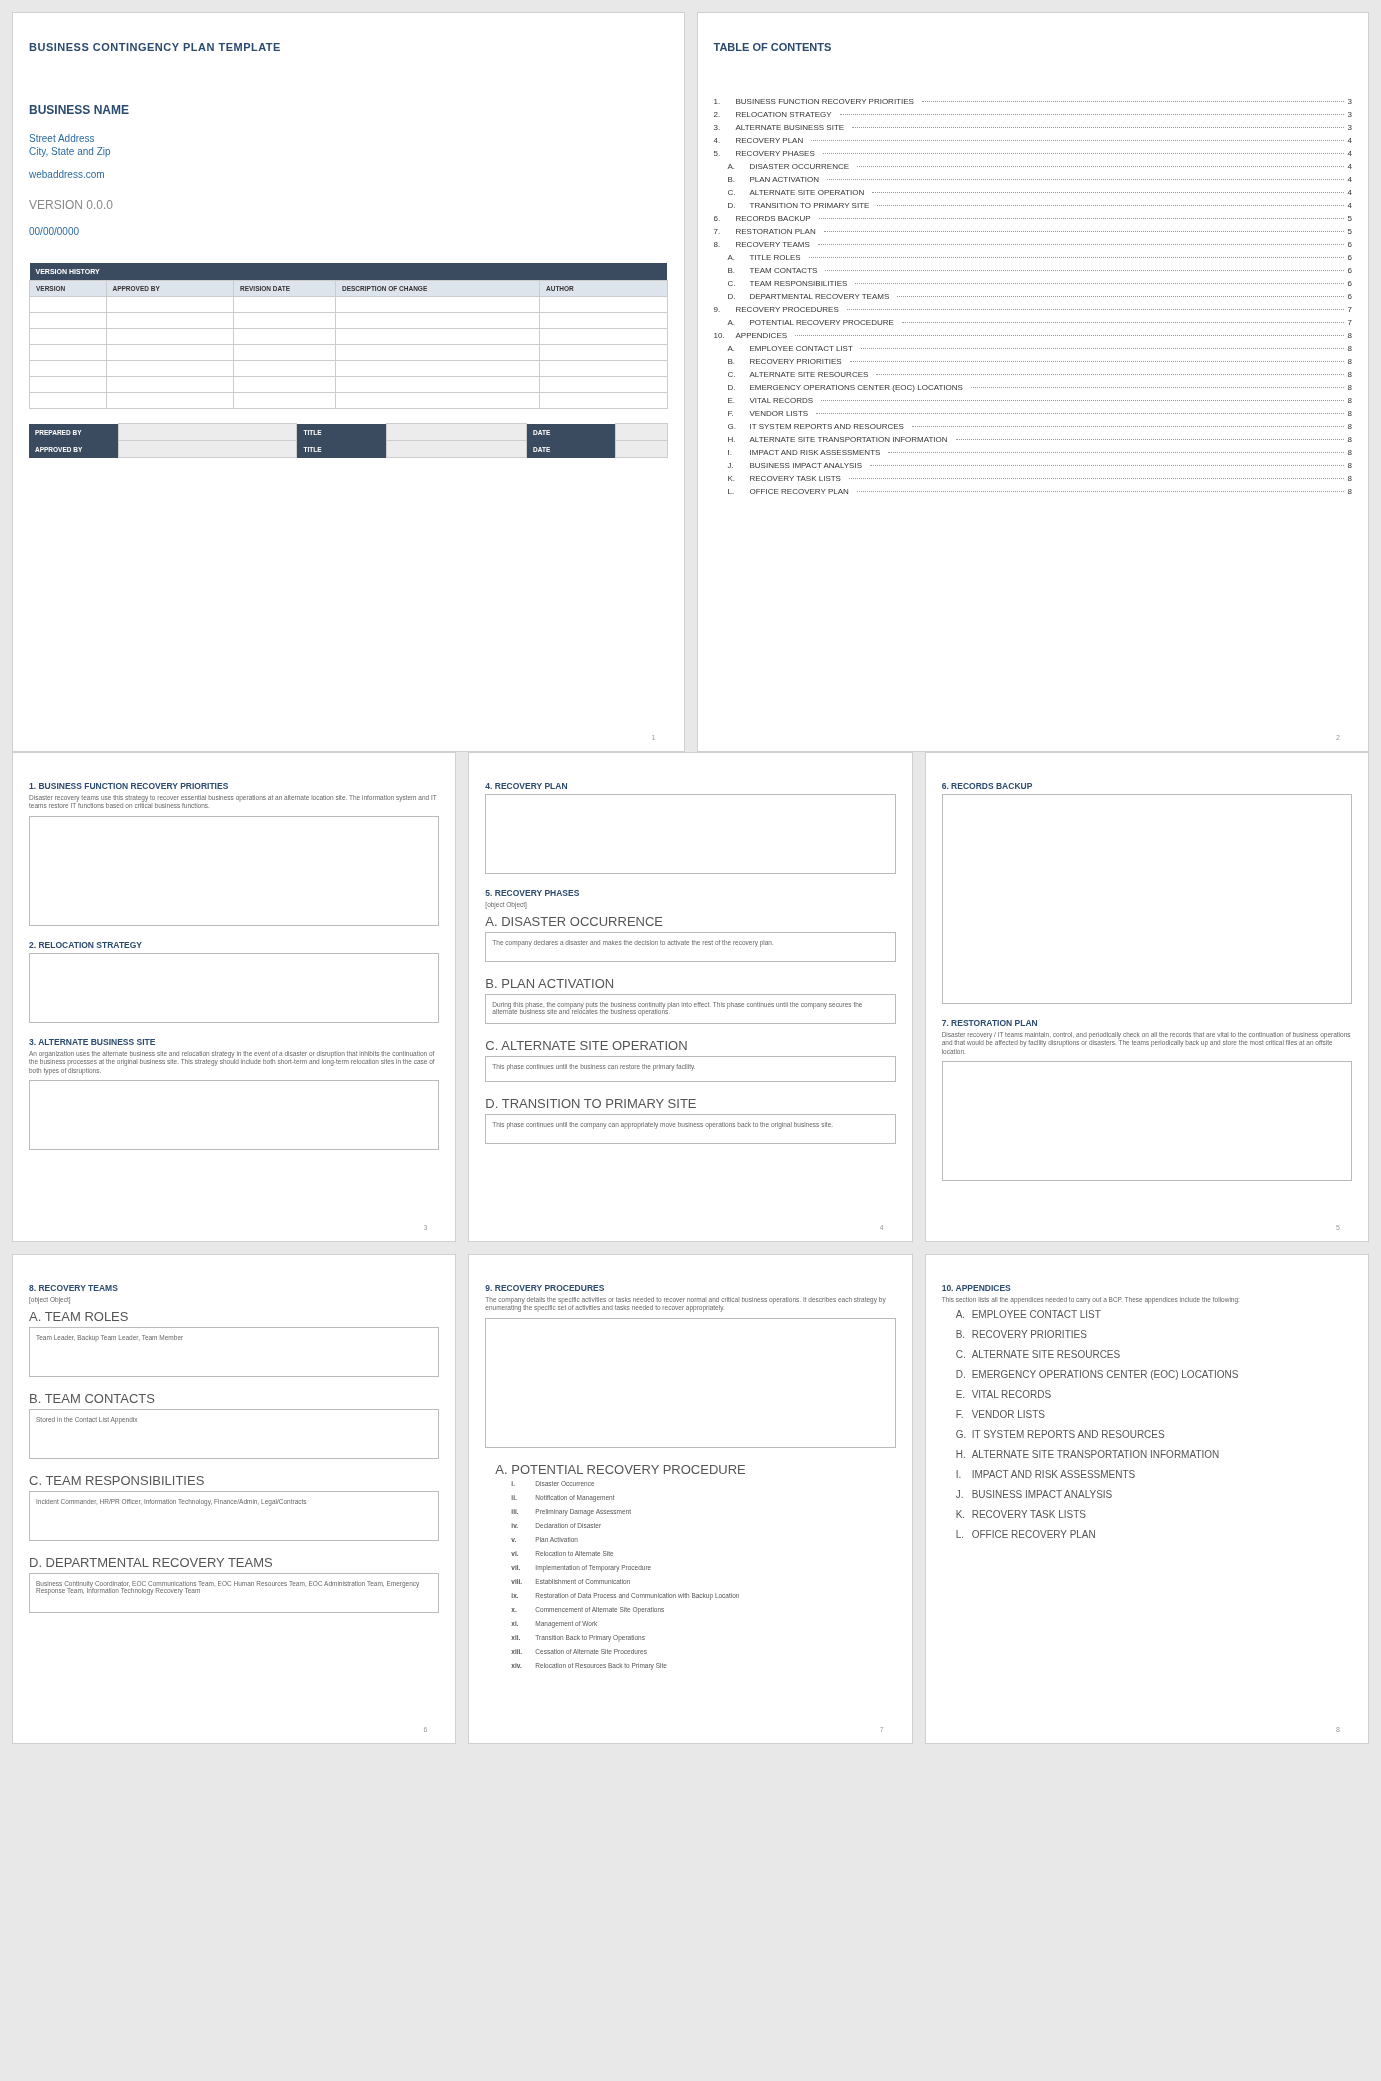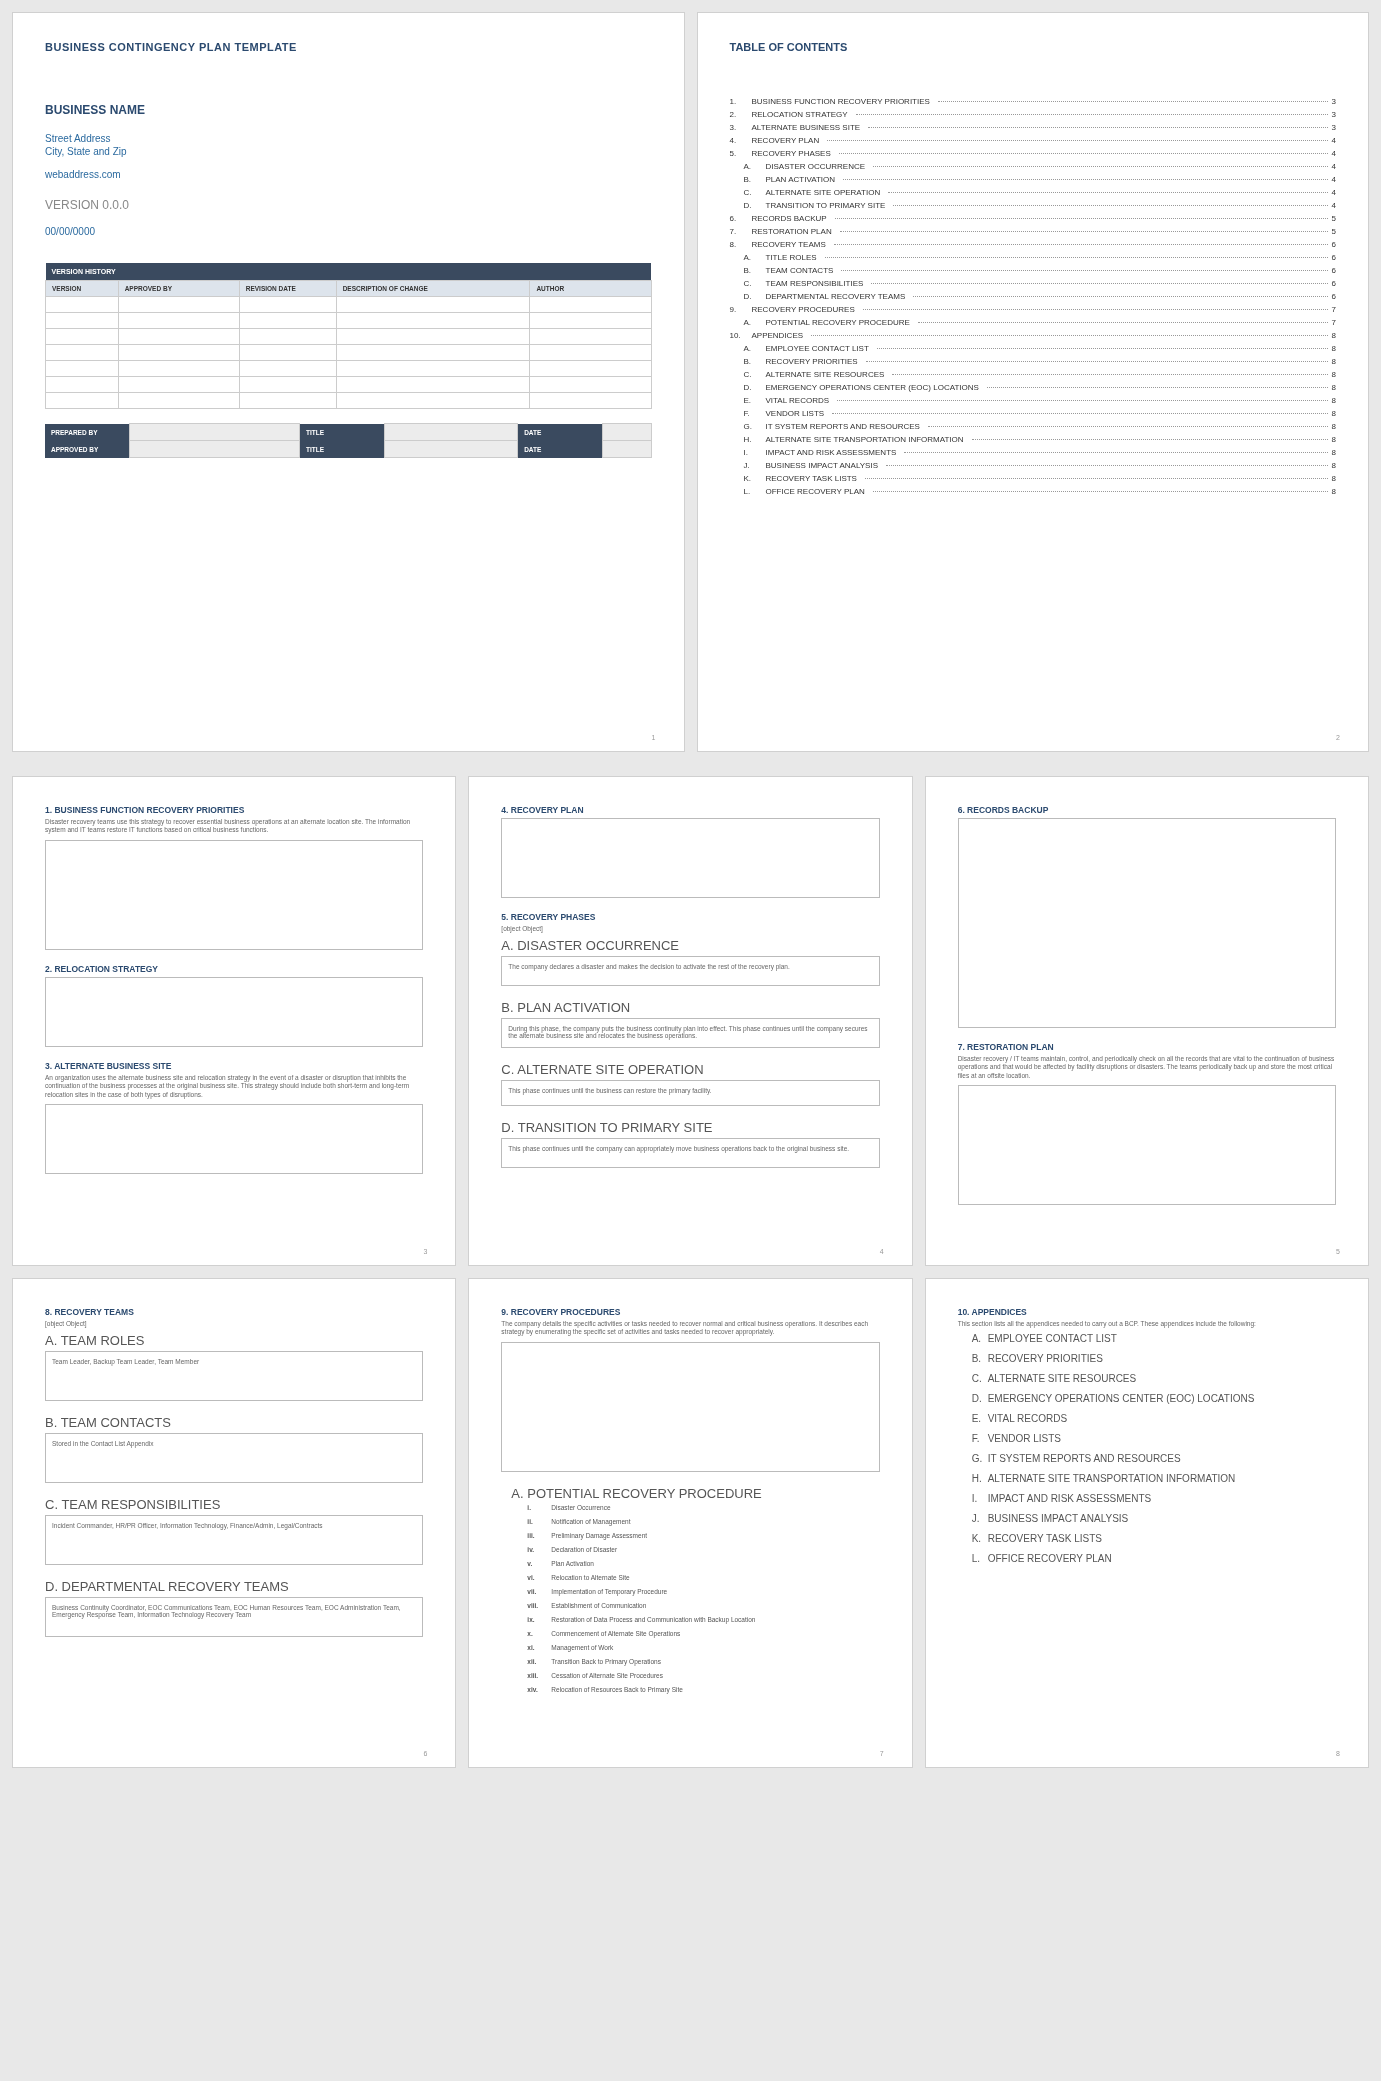--- a/index.html
+++ b/index.html
@@ -1,20 +1,20 @@
 <!DOCTYPE html>
 <html><head>
 <meta charset="utf-8">
 <style>
 *{box-sizing:border-box;margin:0;padding:0}
 body{background:#e8e8e8;font-family:Arial,Helvetica,sans-serif;padding:12px}
 .grid{display:grid;gap:12px}
 .row-top{grid-template-columns:1fr 1fr}
 .row-mid,.row-bot{grid-template-columns:1fr 1fr 1fr}
-.page{background:#fff;border:1px solid #d0d0d0;padding:28px 32px;font-size:8px;color:#333;position:relative;min-height:0}
+.page{background:#fff;border:1px solid #d0d0d0;padding:28px 16px;font-size:8px;color:#333;position:relative;min-height:0}
 .page.tall{min-height:740px}
 .page.short{min-height:490px}
 .pgnum{position:absolute;bottom:10px;right:28px;font-size:7px;color:#999}
 .doclabel{font-size:11px;font-weight:bold;color:#2b4a6f;letter-spacing:0.5px;margin-bottom:50px}
 .doctitle{font-size:26px;font-weight:300;color:#4a6a8a;letter-spacing:0.5px;margin-bottom:24px}
 .bizname{font-size:12px;font-weight:bold;color:#2b4a6f;margin-bottom:16px}
 .addr{font-size:10px;color:#2b6a9f;margin-bottom:2px}
 .web{font-size:10px;color:#2b6a9f;margin-top:12px;margin-bottom:18px}
 .ver{font-size:12px;color:#888;margin-bottom:14px}
 .date{font-size:10px;color:#2b6a9f;margin-bottom:26px}
@@ -333,21 +333,21 @@
           <span class="txt">OFFICE RECOVERY PLAN</span>
           <span class="dots"></span>
           <span class="pg">8</span>
         </div>
       </div>
  <div class="pgnum">2</div>
 </div>
 
 </div>
 
-<div class="grid row-mid" style="margin-top:24px">
+<div class="grid row-mid" style="margin-top:0">
 
 <div class="page short">
  <div class="sect-h">1. BUSINESS FUNCTION RECOVERY PRIORITIES</div>
  <div class="sect-desc">Disaster recovery teams use this strategy to recover essential business operations at an alternate location site. The information system and IT teams restore IT functions based on critical business functions.</div>
  <div class="box tall"></div>
  <div class="sect-h">2. RELOCATION STRATEGY</div>
  <div class="box"></div>
  <div class="sect-h">3. ALTERNATE BUSINESS SITE</div>
  <div class="sect-desc">An organization uses the alternate business site and relocation strategy in the event of a disaster or disruption that inhibits the continuation of the business processes at the original business site. This strategy should include both short-term and long-term relocation sites in the case of both types of disruptions.</div>
  <div class="box"></div>

